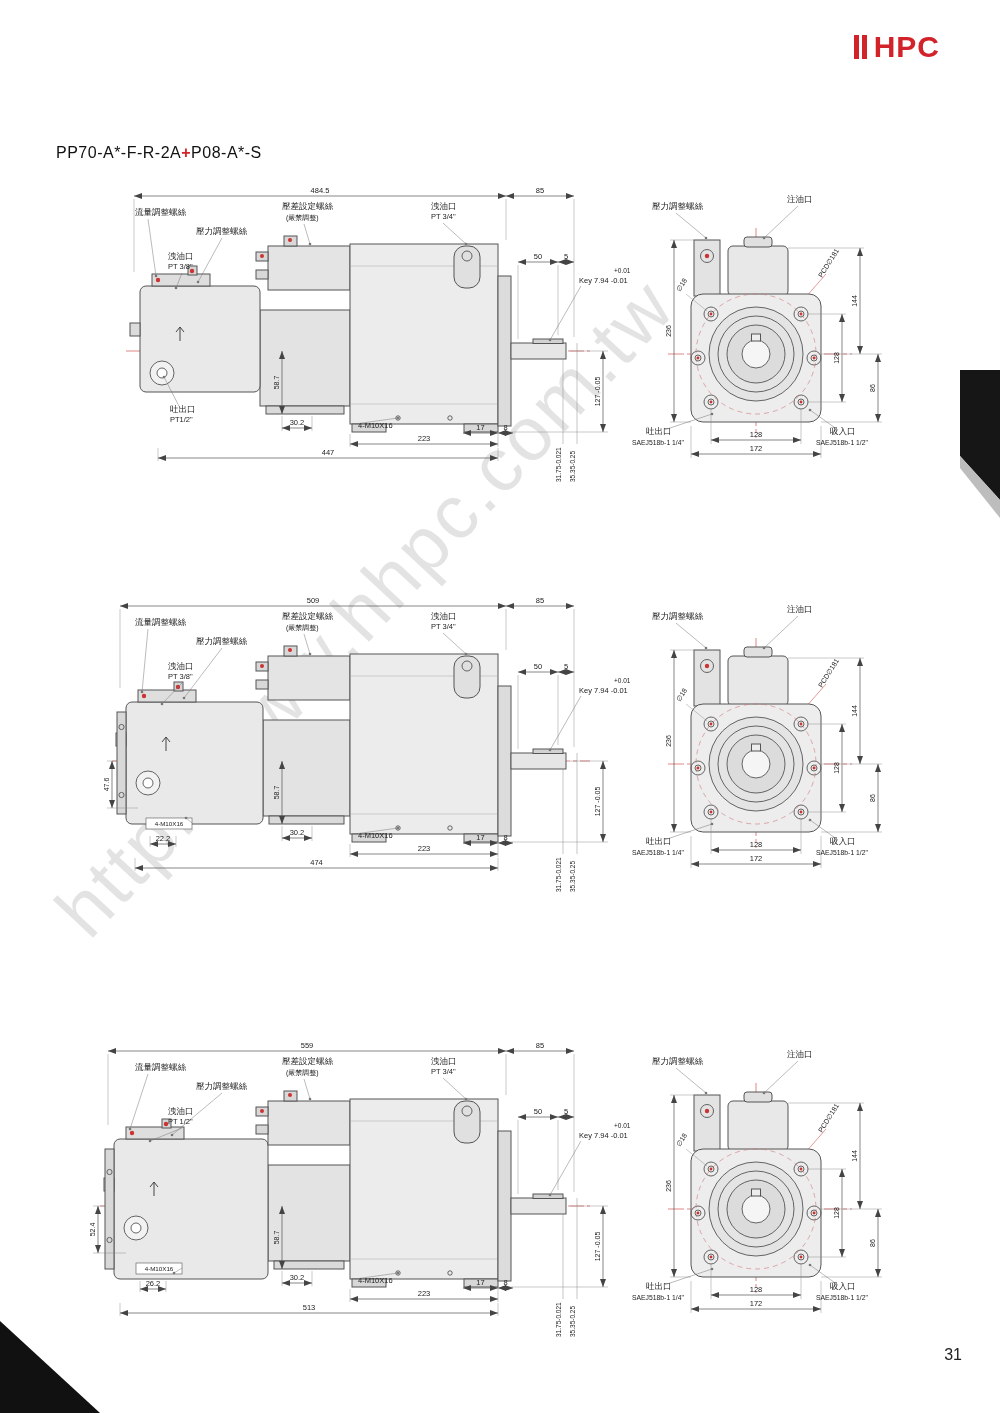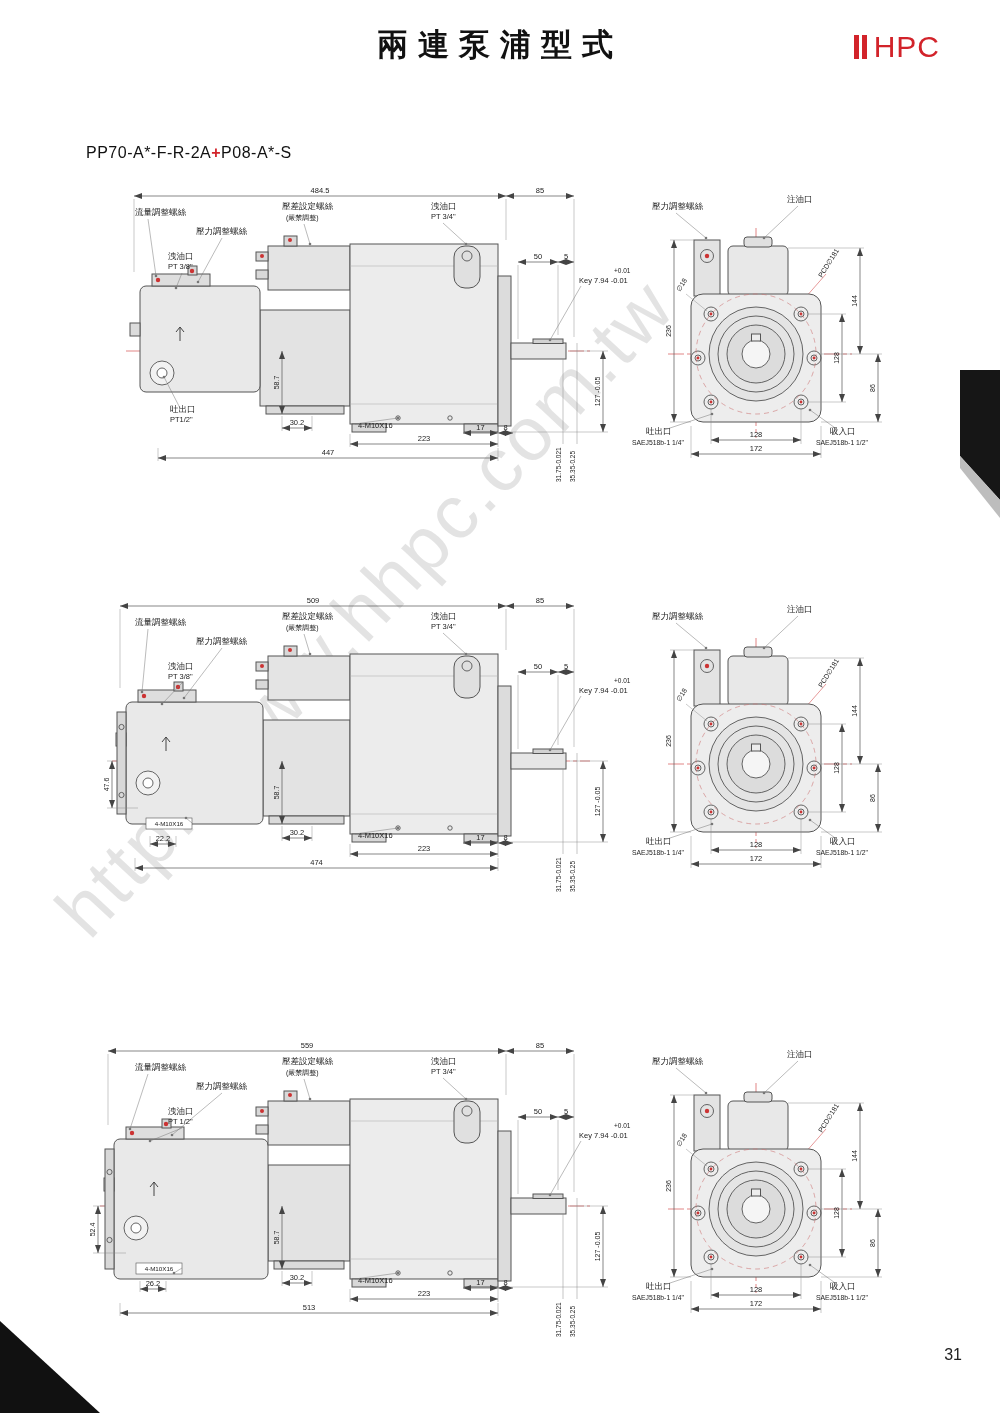--- a/index.html
+++ b/index.html
@@ -3,45 +3,44 @@
 <meta charset="utf-8">
 <style>
   *{margin:0;padding:0;box-sizing:border-box}
   html,body{background:#9a9a9a}
   body{font-family:"Liberation Sans","DejaVu Sans",sans-serif}
   .page{position:relative;width:1000px;height:1413px;background:#ffffff;margin:0 auto;overflow:hidden}
   .header-title{position:absolute;top:24px;left:0;right:0;text-align:center;font-size:31px;font-weight:bold;letter-spacing:10px;color:#111}
   .logo{position:absolute;top:32px;right:60px;display:flex;align-items:center;color:var(--accent,#d2232a)}
   .logo-bars{display:inline-flex;margin-right:4px}
   .logo-bars i{display:inline-block;width:5px;height:24px;background:var(--accent,#d2232a);margin-right:3px}
-  .logo-text{font-size:30px;font-weight:normal;letter-spacing:1px;line-height:1}
+  .logo-text{font-size:30px;font-weight:bold;letter-spacing:1px;line-height:1}
   .watermark{position:absolute;left:70px;top:880px;font-size:76px;color:#787878;opacity:.20;transform:rotate(-47deg);transform-origin:0 50%;white-space:nowrap;letter-spacing:3px;pointer-events:none}
   .pump-section{position:absolute;left:0;width:1000px;height:400px}
-  .model-title{margin-left:86px;font-size:16px;color:#111;letter-spacing:.5px}
+  .model-title{margin-left:56px;font-size:16px;color:#111;letter-spacing:.5px}
   .model-title .plus{color:var(--accent,#d2232a);font-weight:bold}
   .drawing{position:absolute;left:58px;top:38px}
   .page-number{position:absolute;top:1346px;right:38px;font-size:16px;color:#222}
   .corner-right{position:absolute;right:0;top:370px;line-height:0}
   .corner-left{position:absolute;left:0;bottom:0;line-height:0}
   svg text{font-family:"Liberation Sans","DejaVu Sans",sans-serif}
 </style>
 </head>
 <body>
 
 <div class="page">
 
   <svg width="0" height="0" style="position:absolute">
     <defs>
       <marker id="arw" markerWidth="9" markerHeight="7" refX="8" refY="3" orient="auto-start-reverse" markerUnits="userSpaceOnUse">
         <path d="M0,0 L8,3 L0,6 Z" fill="#444"></path>
       </marker>
     </defs>
   </svg>
 
-  <h1 class="header-title">兩連泵浦型式</h1>
 
   <div class="logo">
     <span class="logo-bars">
         <i></i>
         <i></i>
       </span>
     <span class="logo-text">HPC</span>
   </div>
 
   <div class="watermark">http://www.hhpc.com.tw</div>

